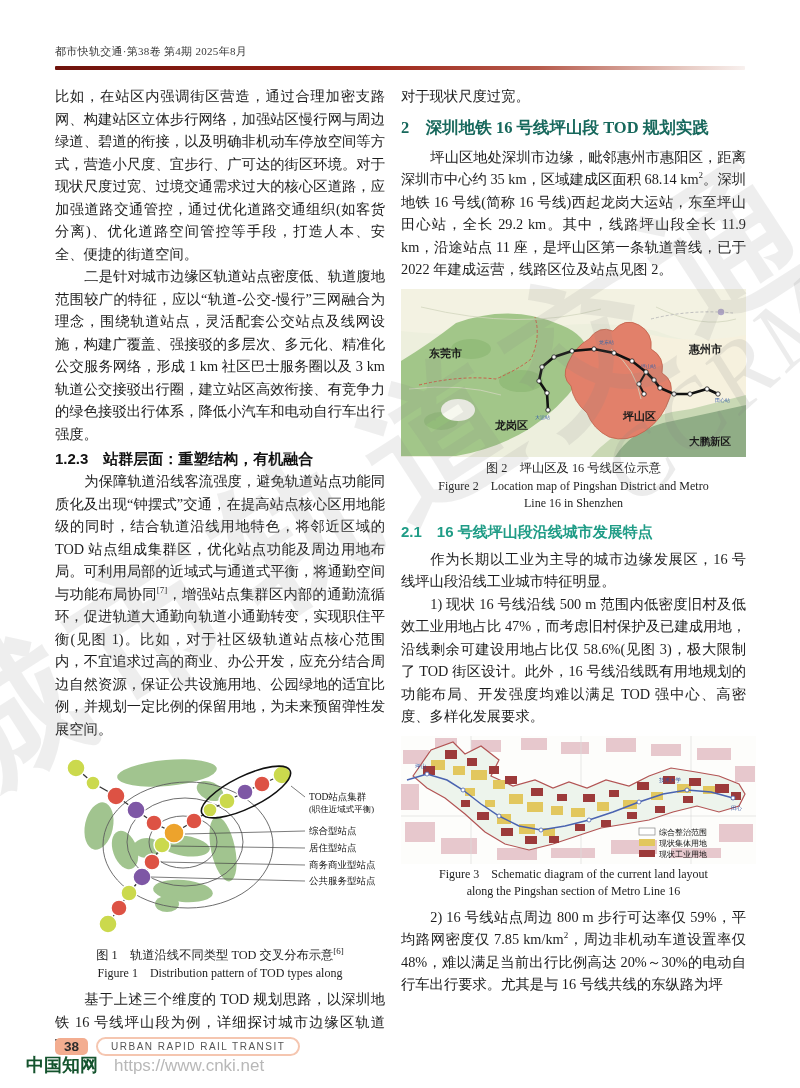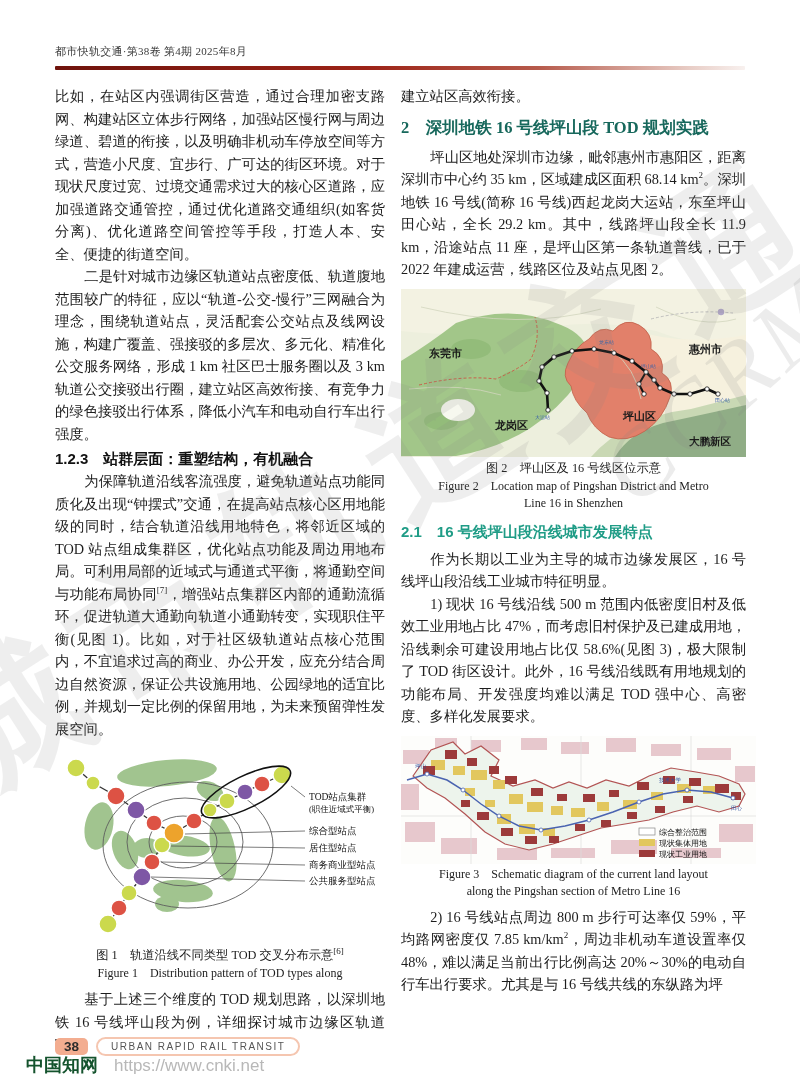--- a/index.html
+++ b/index.html
@@ -118,21 +118,21 @@
           </g>
         </svg>
       </div>
       <div class="caption"><span>图 1　轨道沿线不同类型 TOD 交叉分布示意</span><sup>[6]</sup></div>
       <div class="caption-en">Figure 1　Distribution pattern of TOD types along</div>
 
       <p class="para indent" style="margin-top:6px;">基于上述三个维度的 TOD 规划思路，以深圳地铁 16 号线坪山段为例，详细探讨城市边缘区轨道 TOD</p>
     </div>
 
     <div class="col-right">
-      <p class="para">建立站区高效衔接。</p>
+      <p class="para">对于现状尺度过宽。</p>
       <div class="h-teal">2　深圳地铁 16 号线坪山段 TOD 规划实践</div>
       <p class="para indent"><span>坪山区地处深圳市边缘，毗邻惠州市惠阳区，距离深圳市中心约 35 km，区域建成区面积 68.14 km</span><sup>2</sup><span>。深圳地铁 16 号线(简称 16 号线)西起龙岗大运站，东至坪山田心站，全长 29.2 km。其中，线路坪山段全长 11.9 km，沿途站点 11 座，是坪山区第一条轨道普线，已于 2022 年建成运营，线路区位及站点见图 2。</span></p>
 
       <div class="fig" style="margin-top:8px;text-align:right;">
         <svg viewBox="0 0 345 168" width="345" height="168">
           <rect width="345" height="168" fill="#edefdd"></rect>
           <path d="M0,0 H345 V50 Q300,60 255,42 Q200,30 150,38 Q80,50 0,42 Z" fill="#f3f2e2"></path>
           <path d="M230,40 Q280,58 345,46 V128 Q300,120 262,130 L240,110 Z" fill="#f6f1de"></path>
           <path d="M55,34 Q110,14 160,36 Q185,46 188,66 L178,92 Q158,120 128,140 Q95,160 55,167 L0,167 L0,72 Q28,55 55,34 Z" fill="#a2c689"></path>
           <g fill="#8db874" opacity="0.7">

